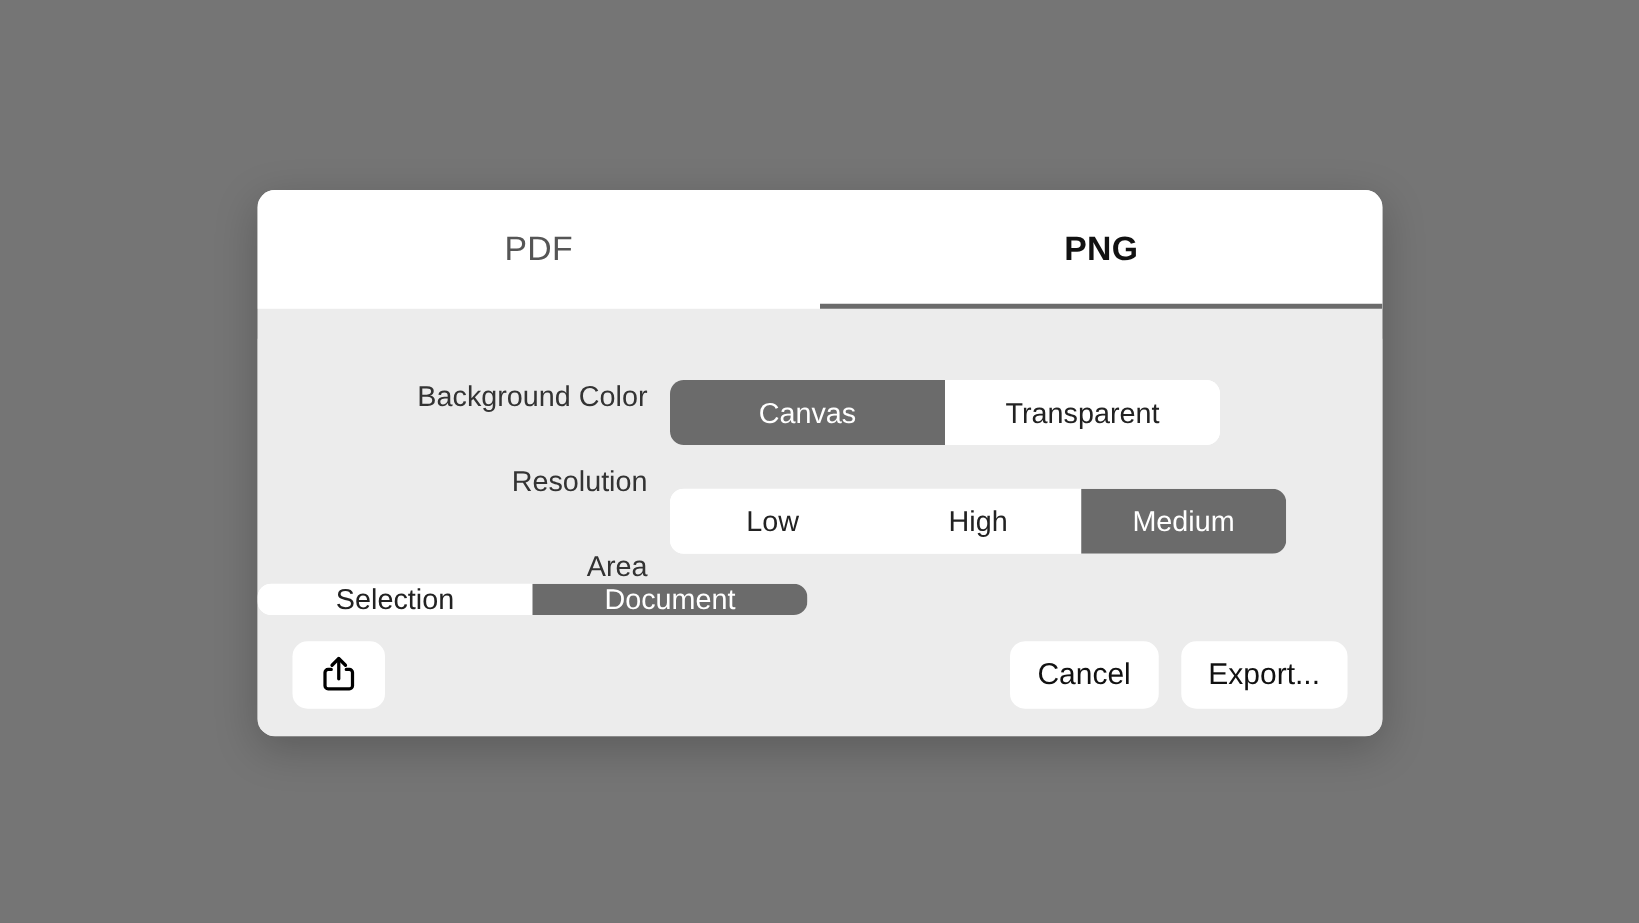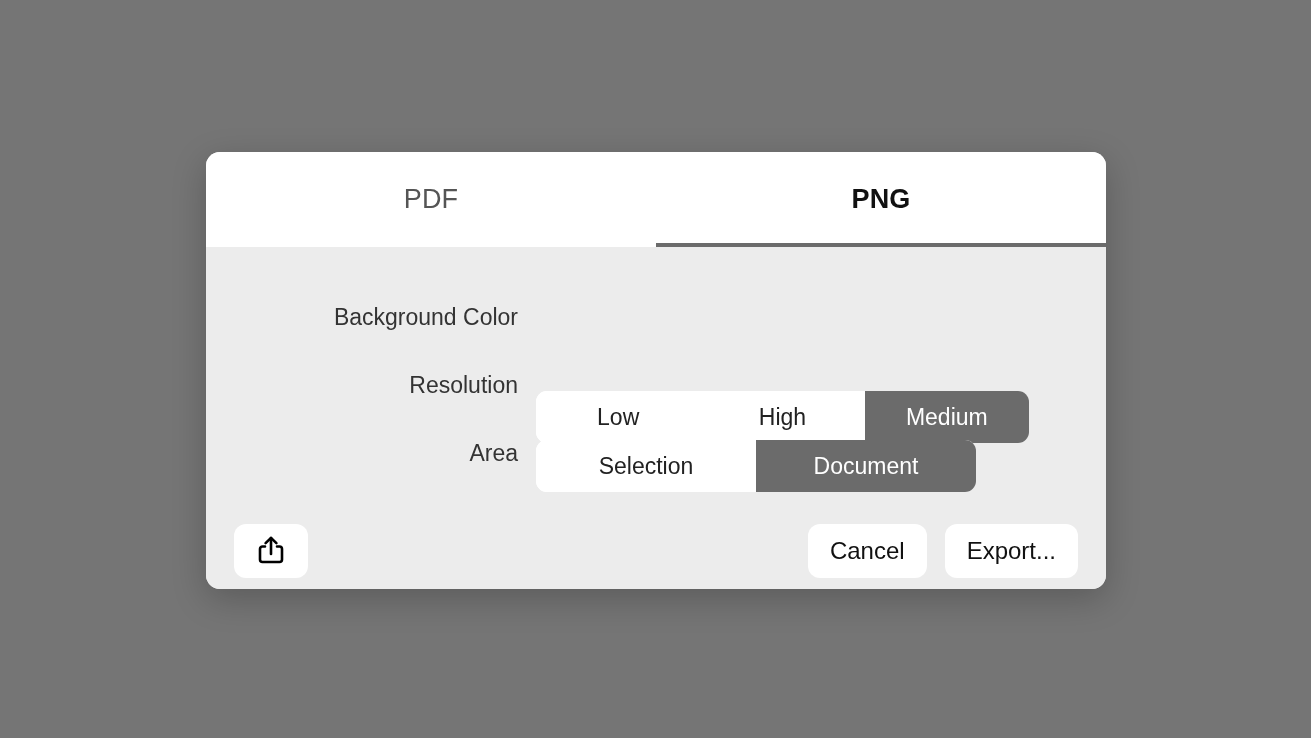--- a/index.html
+++ b/index.html
@@ -74,21 +74,21 @@
   .row {
     position: absolute;
     left: 0;
     right: 0;
     height: 52px;
     display: flex;
     align-items: flex-start;
   }
   .row-bg   { top: 33px; }
   .row-res  { top: 101px; }
-  .row-area { top: 169px; }
+  .row-area { top: 169px; flex-direction: column; }
 
   .row-label {
     width: 330px;
     text-align: right;
     padding-right: 18px;
     box-sizing: border-box;
     font-size: 23px;
     color: #333333;
     white-space: nowrap;
   }
@@ -119,21 +119,21 @@
   .segment.selected {
     background: #6b6b6b;
     color: #ffffff;
   }
 
   
   .footer {
     position: absolute;
     left: 0;
     right: 0;
-    top: 250px;
+    top: 239px;
     height: 60px;
     display: flex;
     align-items: center;
     padding: 0 28px;
     box-sizing: border-box;
     justify-content: space-between;
   }
   .share-button {
     width: 74px;
     height: 54px;
@@ -174,20 +174,28 @@
     </div>
     <div class="tab active">
       <span>PNG</span>
     </div>
   </div>
 
   <div class="body">
 
     <div class="row row-bg">
       <div class="row-label">Background Color</div>
+      <div class="segmented seg-2">
+        <div class="segment selected">
+          <span>Canvas</span>
+        </div>
+        <div class="segment">
+          <span>Transparent</span>
+        </div>
+      </div>
     </div>
 
     <div class="row row-res">
       <div class="row-label">Resolution</div>
       <div class="segmented seg-3">
         <div class="segment">
           <span>Low</span>
         </div>
         <div class="segment">
           <span>High</span>

